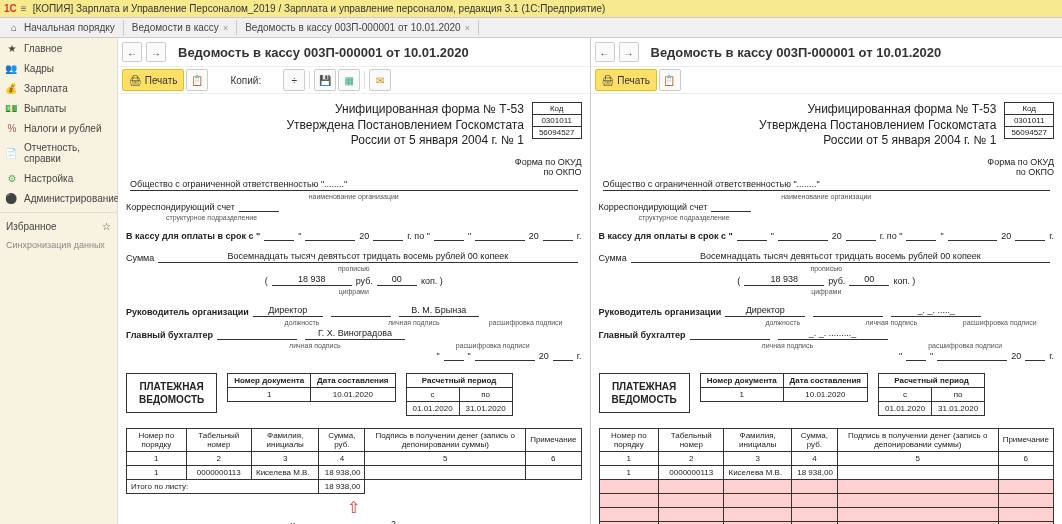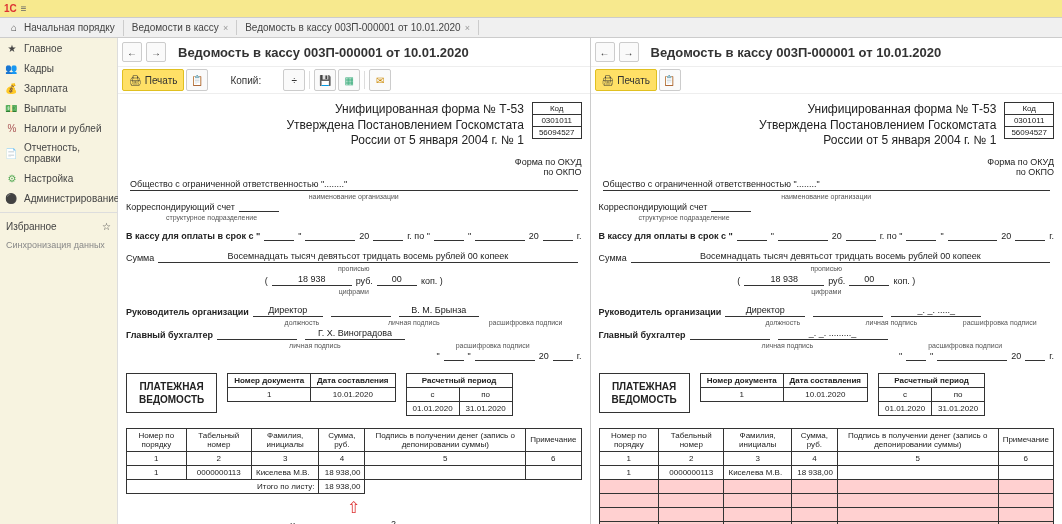--- a/index.html
+++ b/index.html
@@ -47,20 +47,21 @@
 .red-cell{background:#ffd0d0}
 .arrow-up{color:#d33;font-size:16px;text-align:center;margin-top:4px}
 .footnote{font-size:8px;margin-top:6px}
 </style>
 </head>
 <body>
 
 <div class="titlebar">
   <span class="logo">1С</span>
   <span class="burger">≡</span>
+  <span>[КОПИЯ] Зарплата и Управление Персоналом_2019 / Зарплата и управление персоналом, редакция 3.1  (1С:Предприятие)</span>
 </div>
 
 <div class="tabbar">
   <div class="tab">
     <span class="ico">⌂</span>
     <span>Начальная порядку</span>
   </div>
   <div class="tab">
     <span>Ведомости в кассу</span>
     <span class="x">×</span>
@@ -274,21 +275,21 @@
               </tr>
           <tr>
                 <td>1</td>
                 <td>0000000113</td>
                 <td style="text-align:left">Киселева М.В.</td>
                 <td style="text-align:right">18 938,00</td>
                 <td></td>
                 <td></td>
               </tr>
           <tr>
-                <td colspan="3" style="text-align:right">Итого по листу:</td>
+                <td colspan="3" style="text-align:left">Итого по листу:</td>
                 <td style="text-align:right">18 938,00</td>
                 <td colspan="2" style="border:none"></td>
               </tr>
         </tbody>
           </table>
         <div class="arrow-up">⇧</div>
         <div class="row" style="justify-content:center">
             <span>Количество листов</span>
             <span class="uline" style="max-width:40px">2</span>
           </div>

